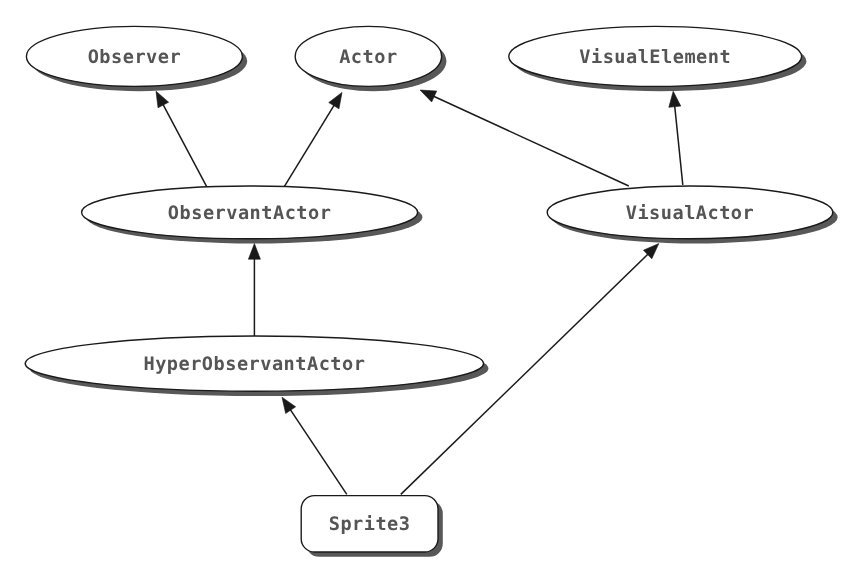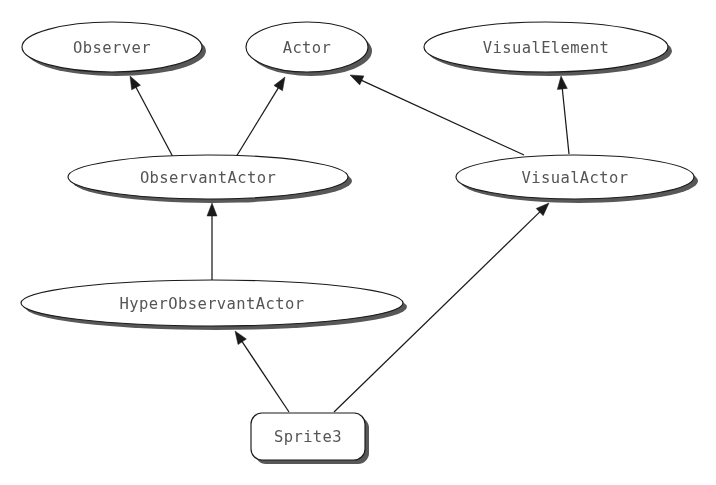--- a/index.html
+++ b/index.html
@@ -10,20 +10,21 @@
   }
   body {
     font-family: "DejaVu Sans Mono", "Liberation Mono", monospace;
   }
   #diagram-canvas {
     position: relative;
     width: 716px;
     height: 485px;
     background: #ffffff;
     overflow: hidden;
+    font-weight: bold;
   }
   #diagram-svg {
     position: absolute;
     top: 0;
     left: 0;
     width: 716px;
     height: 485px;
     display: block;
   }
   .node-shape {

